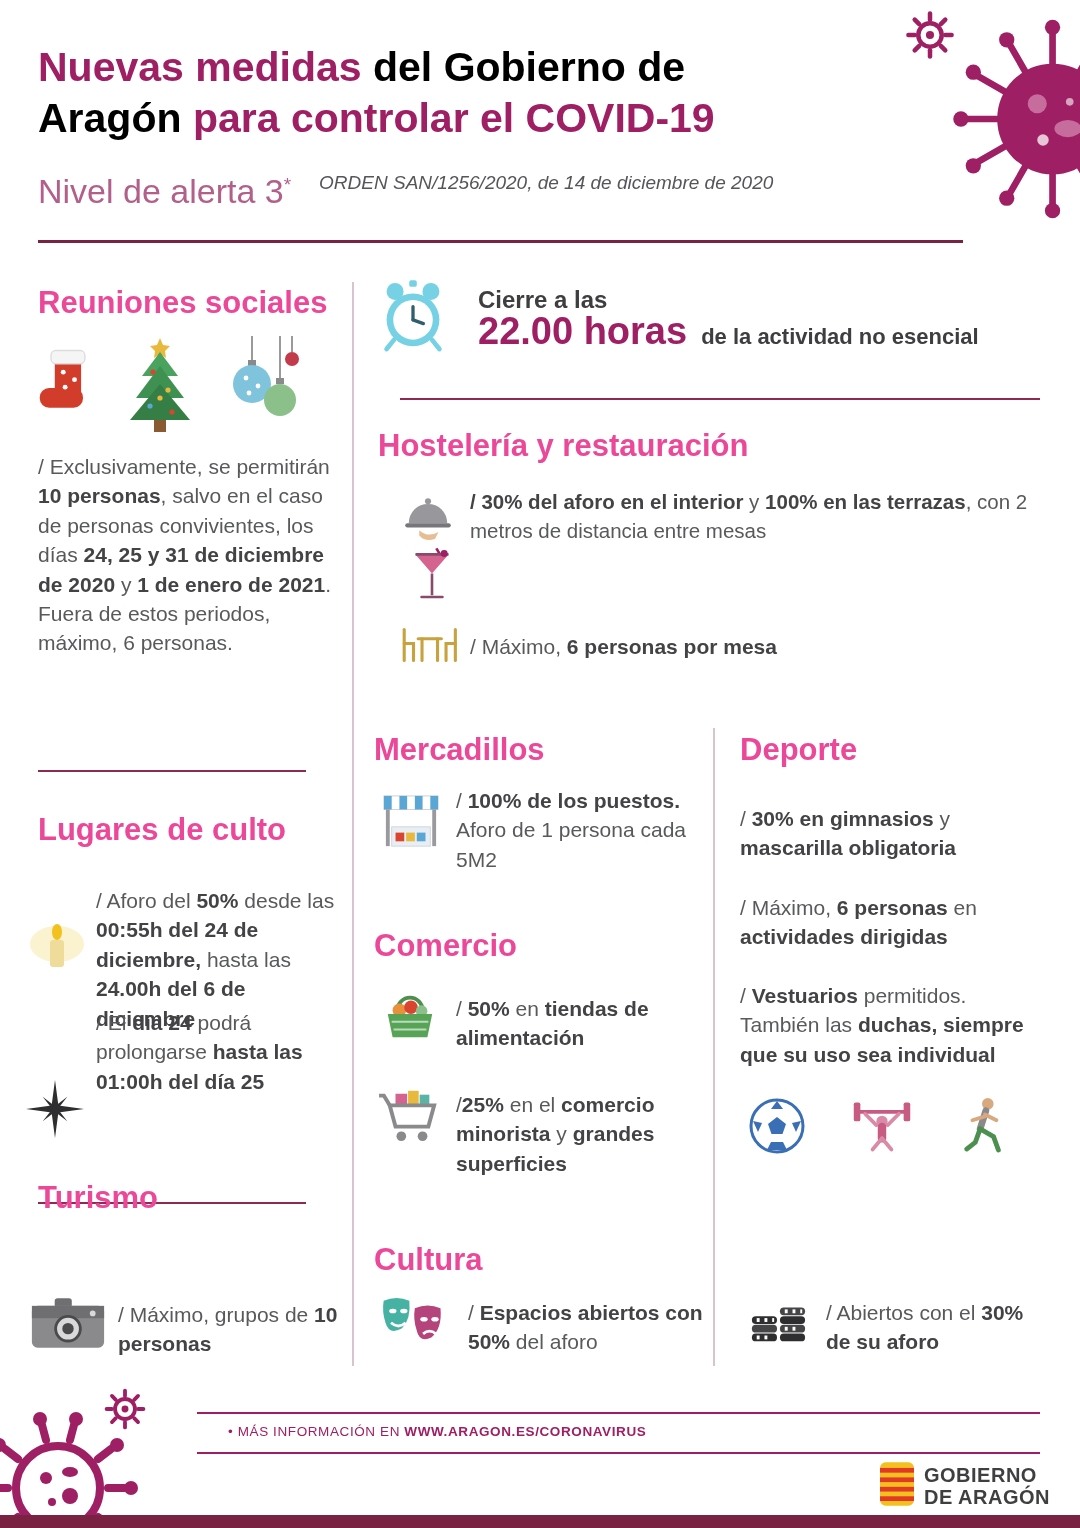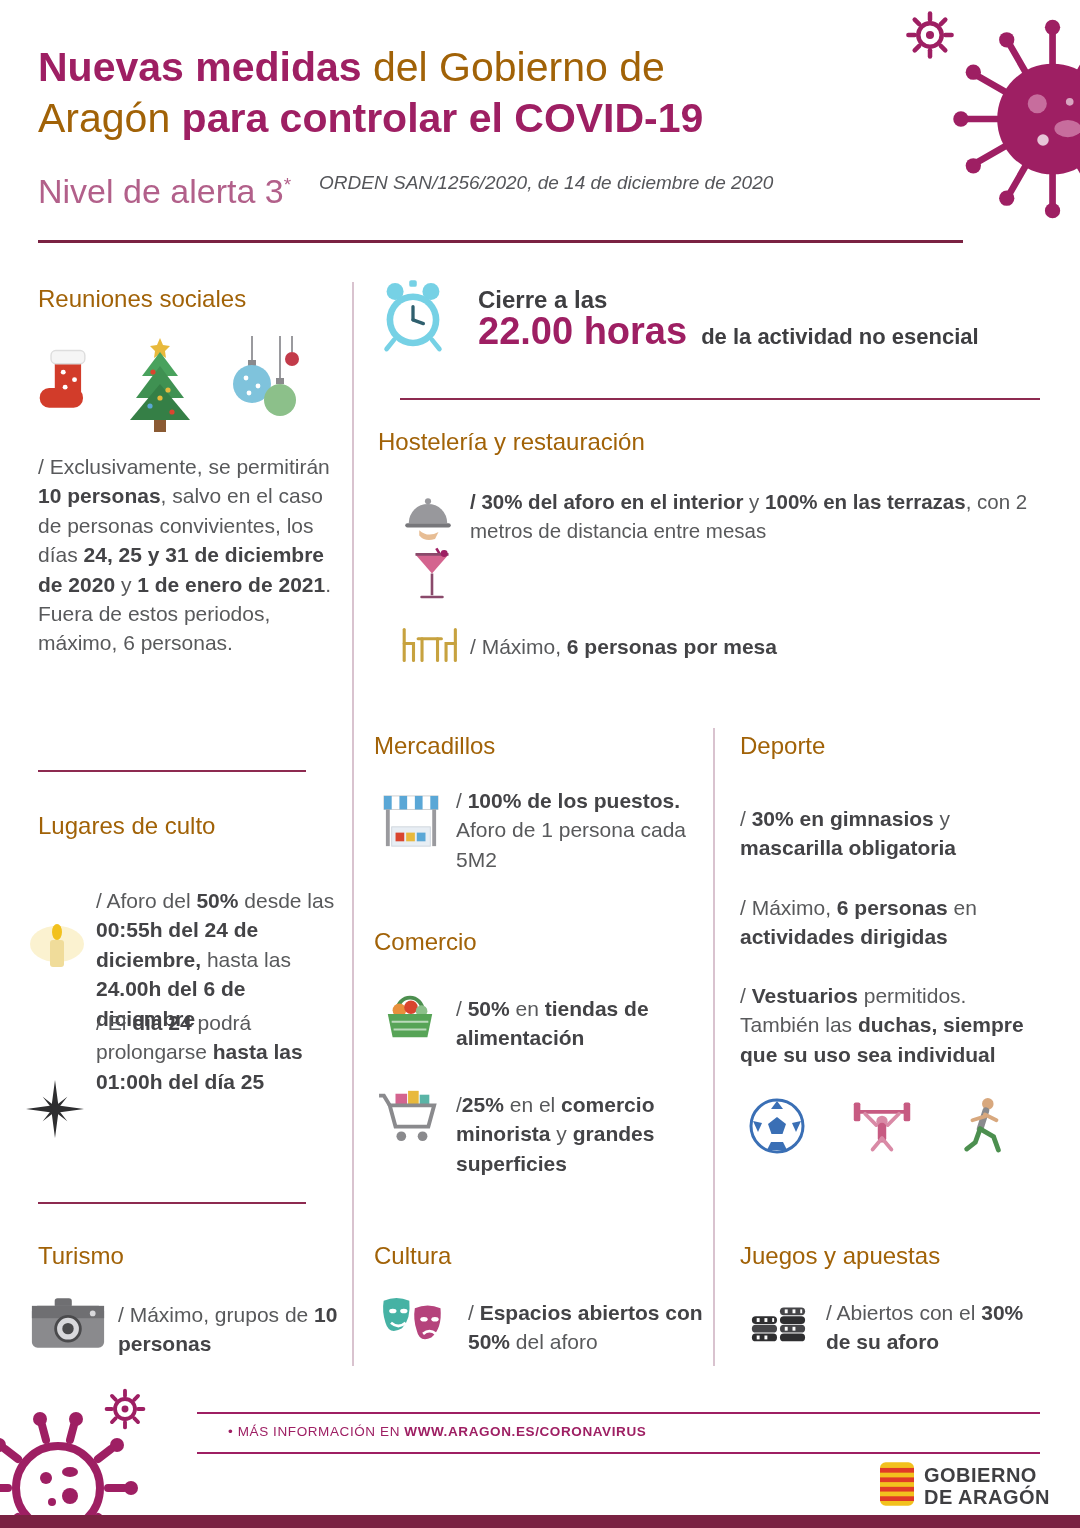--- a/index.html
+++ b/index.html
@@ -1,25 +1,25 @@
 <!DOCTYPE html>
 <html><head>
 <meta charset="utf-8">
 <style>
   *{margin:0;padding:0;box-sizing:border-box}
   body{background:#ffffff}
   .page{position:relative;width:1080px;height:1528px;background:#fff;
         font-family:"Liberation Sans",sans-serif;overflow:hidden}
   .abs{position:absolute}
-  .sec-h{font-size:24px;font-weight:400;color:#a16207}
+  .sec-h{font-size:31px;font-weight:700;color:#ec4899}
   .txt{font-size:21px;line-height:1.4;color:#58595b}
   .txt .b{font-weight:700;color:#434346}
   .title{font-size:41px;line-height:1.24}
   .title .accent{color:#9e1f63;font-weight:800}
-  .title .gray{color:#a16207;font-weight:400}
+  .title .gray{color:#000000;font-weight:700}
   .alert-row{display:flex;align-items:flex-start;gap:28px}
   .alert{font-size:34px;color:#b2608a}
   .alert sup{font-size:19px}
   .order{font-size:19px;font-style:italic;color:#55565a}
   .hr{background:#8d2a50;height:2px}
   .hr-thick{background:#7a2242;height:3px}
   .vr{width:2px;background:#d9c3cf}
   .cierre1{font-size:24px;font-weight:700;color:#3e3e41}
   .cierre-row{display:flex;align-items:baseline;gap:14px}
   .cierre-time{font-size:38px;font-weight:800;color:#9e1f63}
@@ -166,21 +166,21 @@
       <polygon points="30,0 33.5,26.5 60,30 33.5,33.5 30,60 26.5,33.5 0,30 26.5,26.5" fill="#2e2e30"></polygon>
       <g transform="rotate(45 30 30)">
         <polygon points="30,12 32,28 48,30 32,32 30,48 28,32 12,30 28,28" fill="#2e2e30"></polygon>
       </g>
     </svg>
   </span>
   <div class="abs txt" style="left:96px;top:1008px;width:248px"><span>/ El </span><span class="b">día 24</span><span> podrá prolongarse </span><span class="b">hasta las 01:00h del día 25</span></div>
 
   <div class="abs hr" style="left:38px;top:1202px;width:268px"></div>
 
-  <div class="abs sec-h" style="left:38px;top:1242px">Turismo</div>
+  <div class="abs sec-h" style="left:38px;top:1180px">Turismo</div>
   <span class="abs" style="left:30px;top:1294px">
     <svg width="76" height="56" viewBox="0 0 80 58">
       <rect x="26" y="4" width="18" height="10" rx="3" fill="#6f6f72"></rect>
       <rect x="2" y="12" width="76" height="44" rx="6" fill="#8a8a8d"></rect>
       <rect x="2" y="12" width="76" height="13" fill="#6f6f72"></rect>
       <circle cx="40" cy="36" r="13" fill="#d9d9dc" stroke="#4a4a4c" stroke-width="3"></circle>
       <circle cx="40" cy="36" r="6" fill="#4a4a4c"></circle>
       <circle cx="66" cy="20" r="3" fill="#d9d9dc"></circle>
     </svg>
   </span>
@@ -351,21 +351,20 @@
         <ellipse cx="26" cy="17" rx="4" ry="2.5" fill="#ffffff"></ellipse>
       <path d="M12 30 q8 7 16 0" stroke="#ffffff" stroke-width="3" fill="none"></path>
       <path d="M38 14 q14 -6 28 0 q2 22 -10 32 q-13 6 -16 -8 q-4 -12 -2 -24 z" fill="#b5437c"></path>
       <ellipse cx="48" cy="26" rx="4" ry="2.5" fill="#ffffff"></ellipse>
         <ellipse cx="60" cy="26" rx="4" ry="2.5" fill="#ffffff"></ellipse>
       <path d="M47 42 q7 -6 14 0" stroke="#ffffff" stroke-width="3" fill="none"></path>
     </svg>
   </span>
   <div class="abs txt" style="left:468px;top:1298px;width:240px"><span>/ </span><span class="b">Espacios abiertos con 50%</span><span> del aforo</span></div>
 
-  <div class="abs sec-h" style="left:740px;top:1242px">Juegos y apuestas</div>
   <span class="abs" style="left:748px;top:1294px">
     <svg width="60" height="54" viewBox="0 0 62 54">
       <g>
         <rect x="4" y="22" width="26" height="8" rx="4" fill="#2e2e30"></rect>
         <rect x="4" y="31" width="26" height="8" rx="4" fill="#454548"></rect>
         <rect x="4" y="40" width="26" height="8" rx="4" fill="#2e2e30"></rect>
         <rect x="33" y="13" width="26" height="8" rx="4" fill="#454548"></rect>
         <rect x="33" y="22" width="26" height="8" rx="4" fill="#2e2e30"></rect>
         <rect x="33" y="31" width="26" height="8" rx="4" fill="#454548"></rect>
         <rect x="33" y="40" width="26" height="8" rx="4" fill="#2e2e30"></rect>

